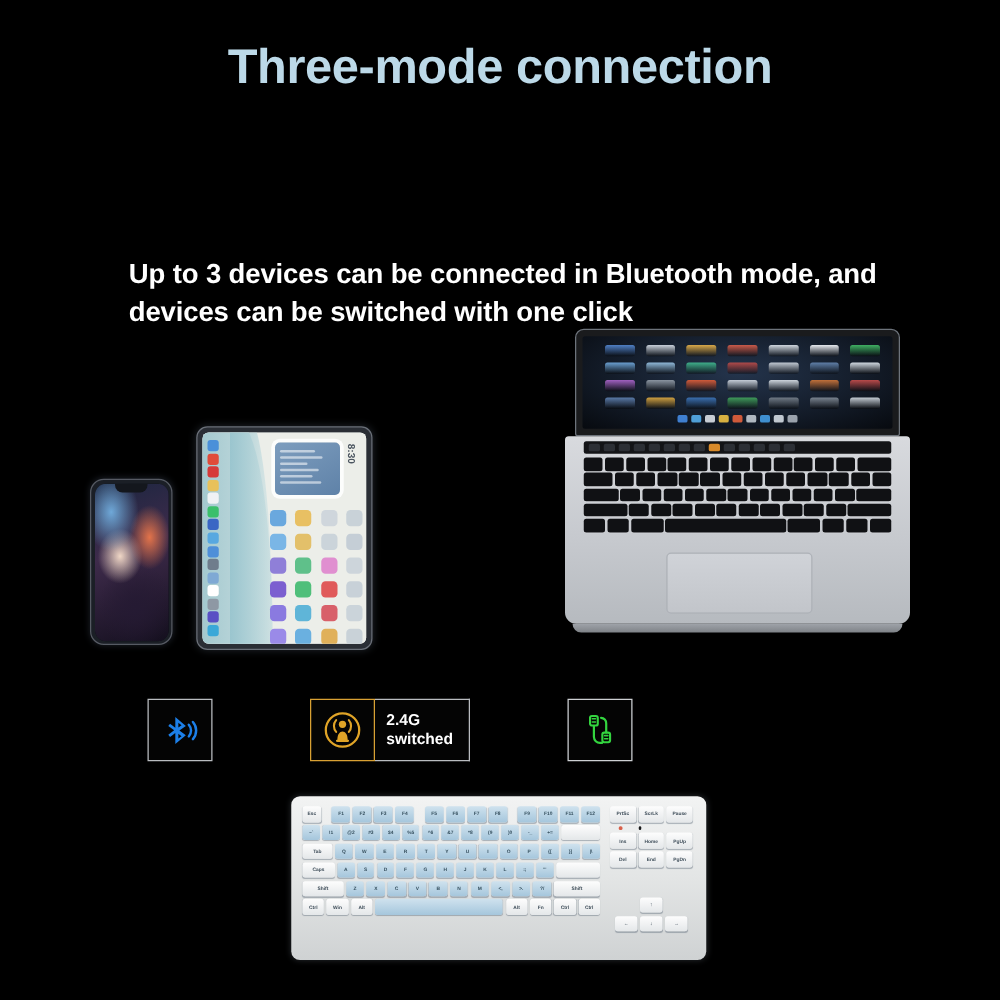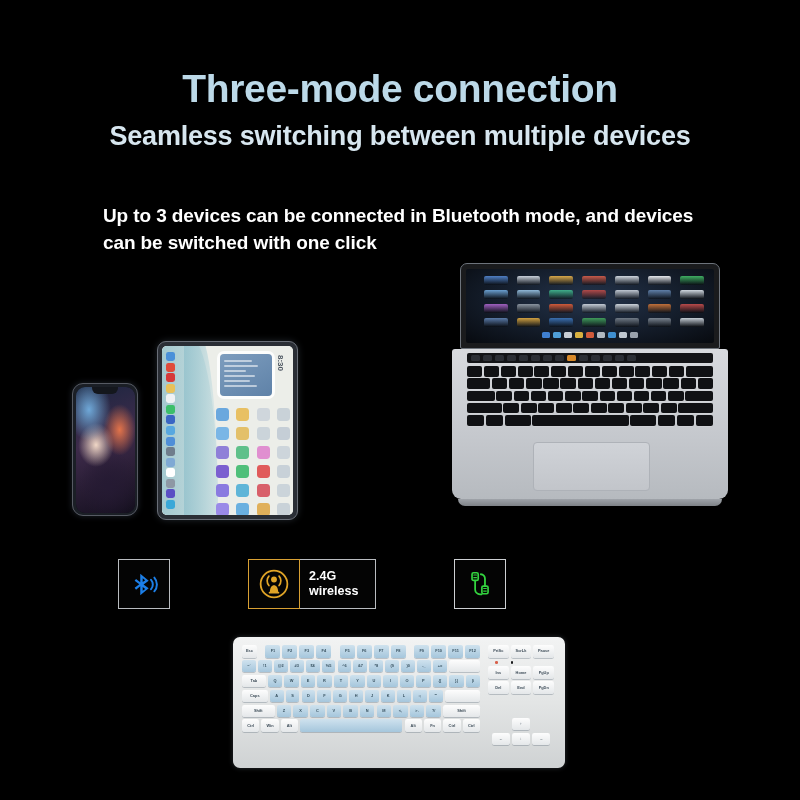--- a/index.html
+++ b/index.html
@@ -23,38 +23,37 @@
   .headline {
     position: absolute;
     left: 0; top: 33px;
     width: 800px;
     text-align: center;
     font-size: 39px;
     font-weight: bold;
     letter-spacing: -0.3px;
     color: #bcd9e8;
     line-height: 1.1;
-    margin-top: 35px;
   }
   .subhead {
     position: absolute;
     left: 0; top: 121px;
     width: 800px;
     text-align: center;
     font-size: 27px;
     font-weight: bold;
     letter-spacing: -0.2px;
     color: #d7e6ef;
     line-height: 1.15;
   }
   .bodycopy {
     position: absolute;
     left: 103px; top: 203px;
     width: 600px;
-    font-size: 19px;
+    font-size: 22px;
     font-weight: bold;
     color: #ffffff;
     line-height: 1.42;
     letter-spacing: -0.1px;
   }
 
   
   .phone {
     position: absolute;
     left: 72px; top: 383px;
@@ -318,21 +317,20 @@
   .arow { display: flex; gap: 2.1px; justify-content: center; }
   .arow .key { flex: 0 0 18px; }
   .spacer-row { height: 12.5px; }
 </style>
 </head>
 <body>
 
 <div id="stage">
 
   <div class="headline">Three-mode connection</div>
-  <div class="subhead">Seamless switching between multiple devices</div>
   <div class="bodycopy">Up to 3 devices can be connected in Bluetooth mode, and devices can be switched with one click</div>
 
   <div class="phone">
     <div class="phone-screen">
       <div class="phone-wall"></div>
       <div class="phone-notch"></div>
     </div>
   </div>
 
   <div class="tablet">
@@ -556,21 +554,21 @@
           <circle cx="17" cy="12.2" r="3.1" fill="#e0a427"></circle>
           <path d="M12.6 25.6 C12.6 20.6 14.6 18.2 17 18.2 C19.4 18.2 21.4 20.6 21.4 25.6 Z" fill="#e0a427"></path>
           <path d="M11.6 18.6 A7.6 7.6 0 0 1 11.6 8.6" stroke="#e0a427" stroke-width="1.8" fill="none" stroke-linecap="round"></path>
           <path d="M22.4 8.6 A7.6 7.6 0 0 1 22.4 18.6" stroke="#e0a427" stroke-width="1.8" fill="none" stroke-linecap="round"></path>
           <rect x="11.4" y="25.2" width="11.2" height="1.9" rx="0.9" fill="#e0a427"></rect>
         </svg>
       </div>
       <div class="badge-lbl">
         <span>
           <span>2.4G</span><br>
-          <span>wireless</span>
+          <span>switched</span>
         </span>
       </div>
     </div>
 
     <div class="badge green">
       <div class="badge-ico">
         <svg width="30" height="30" viewBox="0 0 32 32">
           <rect x="7.5" y="4" width="6.6" height="8.2" rx="1.6" stroke="#33d43f" stroke-width="1.8" fill="none"></rect>
           <line x1="9.4" y1="6.4" x2="12.2" y2="6.4" stroke="#33d43f" stroke-width="1.3" stroke-linecap="round"></line>
           <line x1="9.4" y1="9.2" x2="12.2" y2="9.2" stroke="#33d43f" stroke-width="1.3" stroke-linecap="round"></line>

